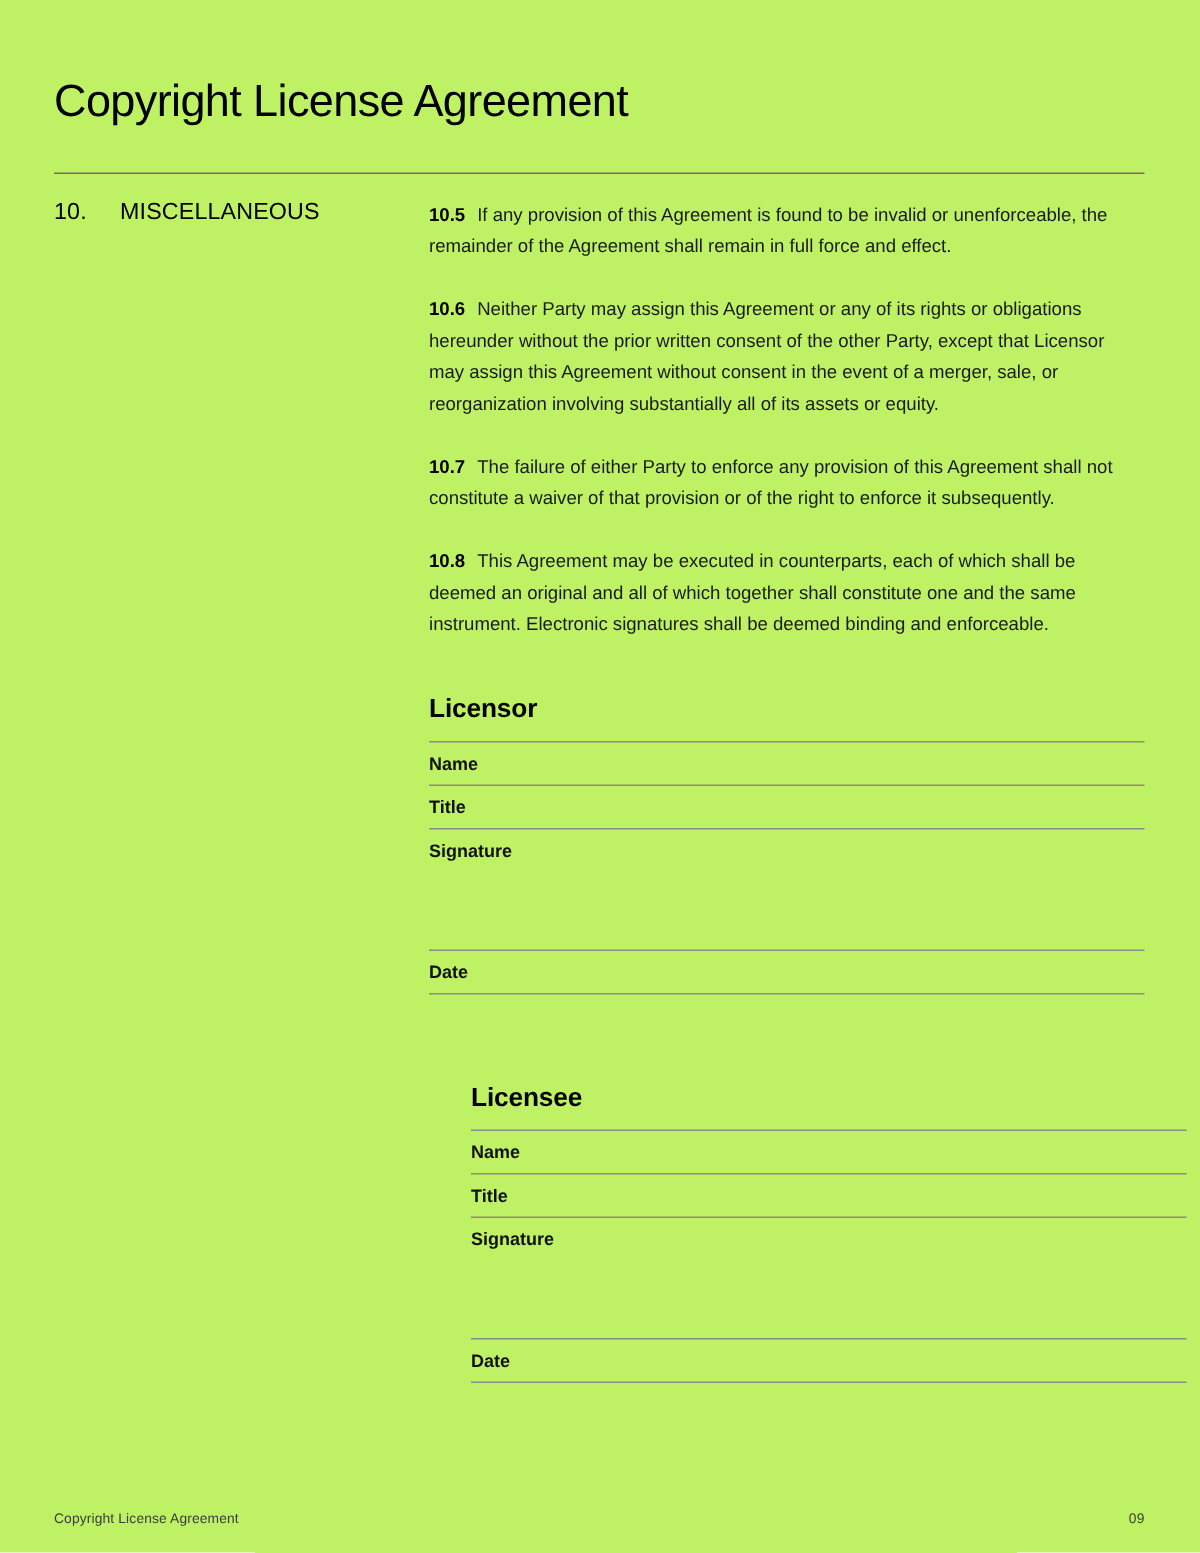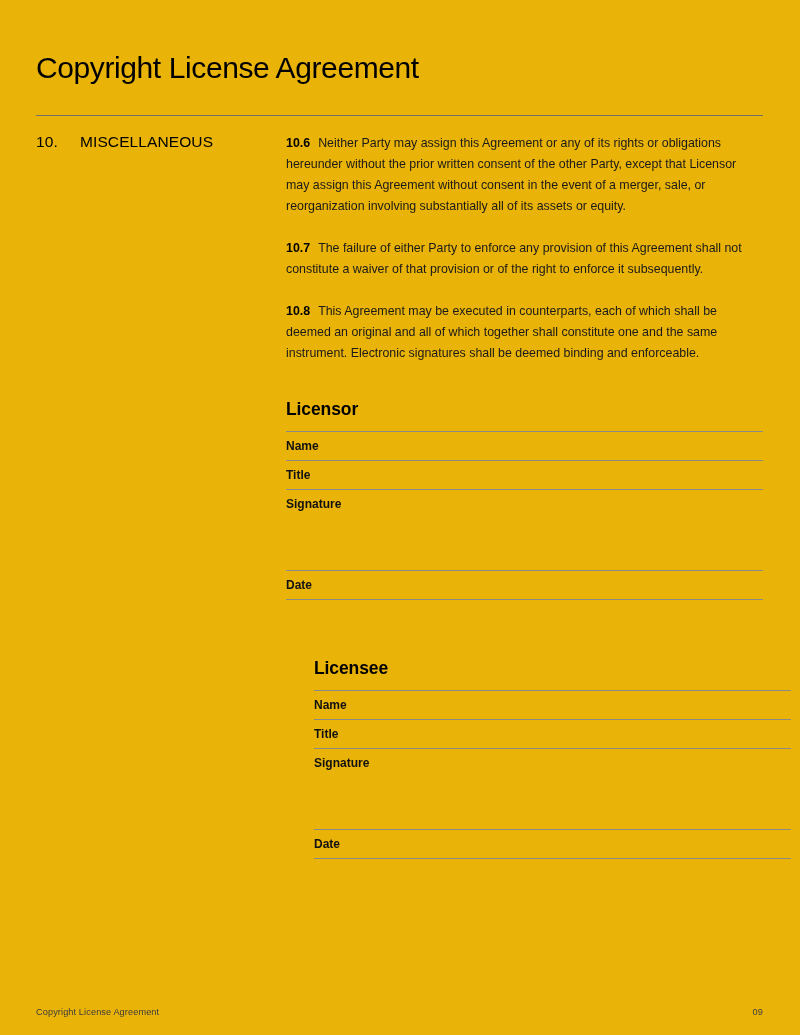--- a/index.html
+++ b/index.html
@@ -4,21 +4,21 @@
 <style>
   html, body {
     margin: 0;
     padding: 0;
     background: #ffffff;
   }
   .page {
     position: relative;
     width: 800px;
     height: 1035px;
-    background: #eab308;
+    background: #bef264;
     font-family: "Liberation Sans", sans-serif;
     color: #111111;
     overflow: hidden;
     box-sizing: border-box;
   }
 
   
   .doc-title {
     position: absolute;
     left: 36px;
@@ -157,20 +157,23 @@
 
     <div class="col-left">
       <div class="section-no-row">
         <span class="section-num">10.</span>
         <span class="section-title">MISCELLANEOUS</span>
       </div>
     </div>
 
     <div class="col-right">
 
+      <p class="clause">
+        <span class="cnum">10.5</span><span>If any provision of this Agreement is found to be invalid or unenforceable, the remainder of the Agreement shall remain in full force and effect.</span>
+      </p>
 
       <p class="clause">
         <span class="cnum">10.6</span><span>Neither Party may assign this Agreement or any of its rights or obligations hereunder without the prior written consent of the other Party, except that Licensor may assign this Agreement without consent in the event of a merger, sale, or reorganization involving substantially all of its assets or equity.</span>
       </p>
 
       <p class="clause">
         <span class="cnum">10.7</span><span>The failure of either Party to enforce any provision of this Agreement shall not constitute a waiver of that provision or of the right to enforce it subsequently.</span>
       </p>
 
       <p class="clause tight">

